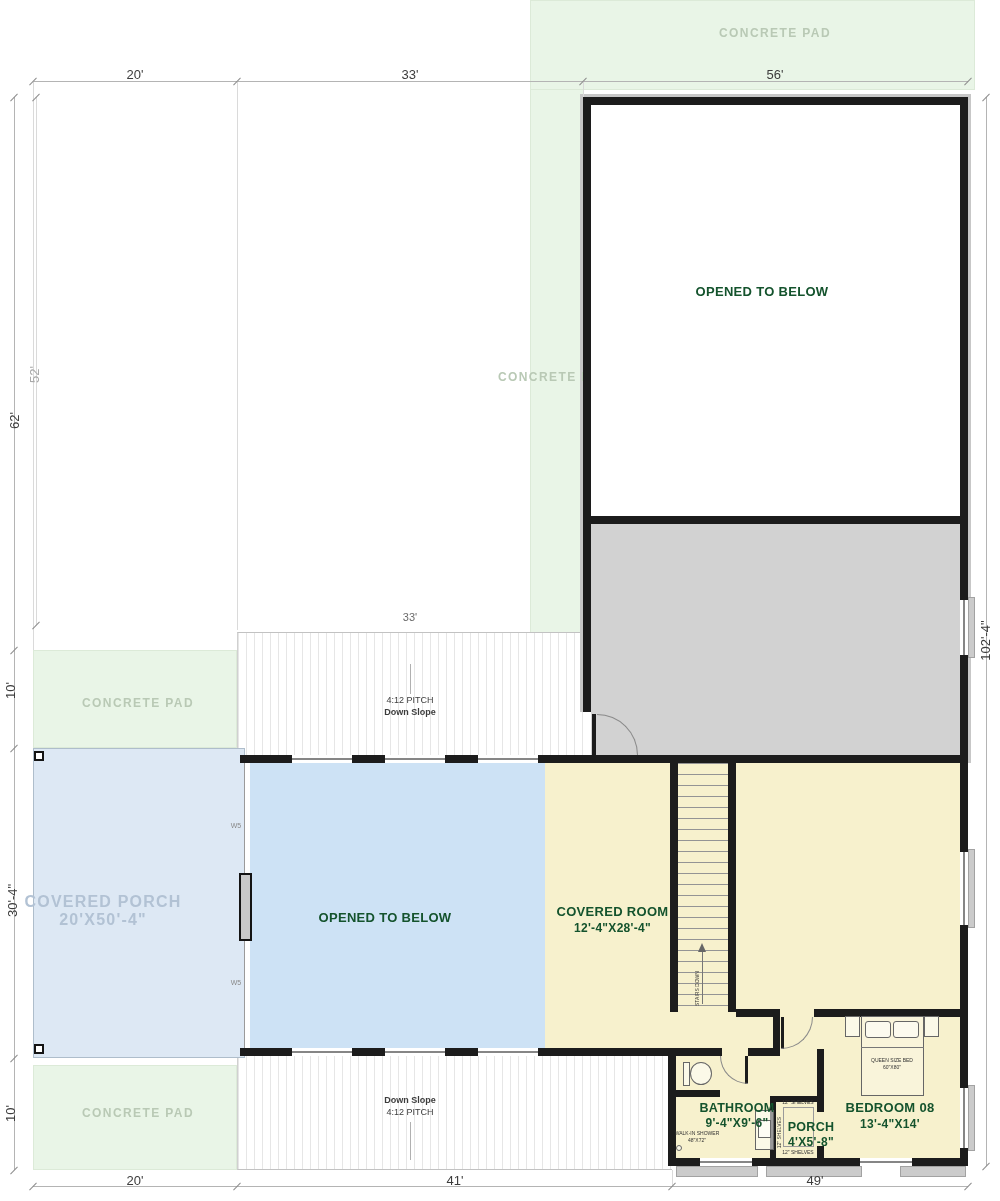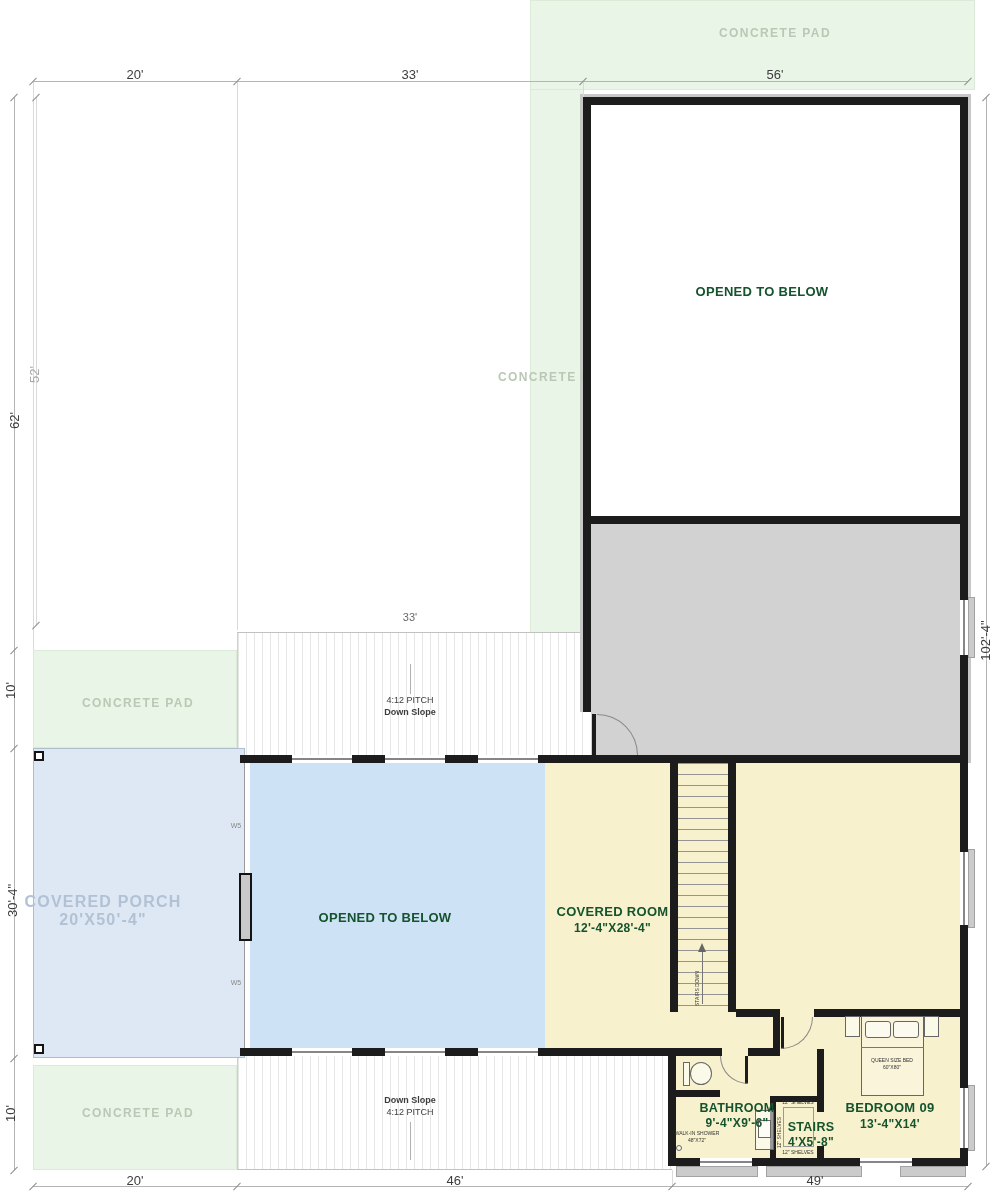--- a/index.html
+++ b/index.html
@@ -158,25 +158,25 @@
   </div>
   <div class="faintB" style="left:18px;top:893px;width:170px">
     <div>COVERED PORCH</div>
     <div>20'X50'-4"</div>
   </div>
   <div class="rlabel" style="left:677px;top:1100px;width:120px;font-size:12.5px">
     <div>BATHROOM</div>
     <span class="sz">9'-4"X9'-6"</span>
   </div>
   <div class="rlabel" style="left:779px;top:1119px;width:64px;font-size:12.5px">
-    <div>STAIRS</div>
+    <div>PORCH</div>
     <span class="sz">4'X5'-8"</span>
   </div>
   <div class="rlabel" style="left:820px;top:1100px;width:140px">
-    <div>BEDROOM 09</div>
+    <div>BEDROOM 08</div>
     <span class="sz">13'-4"X14'</span>
   </div>
 
   <div class="faintG" style="left:675px;top:26px;width:200px">CONCRETE PAD</div>
   <div class="area" style="left:498px;top:370px;width:85px;height:14px;overflow:hidden">
     <div class="faintG" style="position:static;width:110px">CONCRETE PAD</div>
   </div>
   <div class="faintG" style="left:38px;top:696px;width:200px">CONCRETE PAD</div>
   <div class="faintG" style="left:38px;top:1106px;width:200px">CONCRETE PAD</div>
 
@@ -233,16 +233,16 @@
   <div class="dim" style="left:355px;top:68px;width:110px">33'</div>
   <div class="dim" style="left:720px;top:68px;width:110px">56'</div>
   <div class="dim vdim" style="left:-14px;top:414px;width:56px">62'</div>
   <div class="dim vdim" style="left:6px;top:368px;width:56px;color:#a9a9a9">52'</div>
   <div class="dim vdim" style="left:-18px;top:684px;width:56px">10'</div>
   <div class="dim vdim" style="left:-18px;top:894px;width:60px">30'-4"</div>
   <div class="dim vdim" style="left:-18px;top:1107px;width:56px">10'</div>
   <div class="dim vdim" style="left:953px;top:634px;width:64px">102'-4"</div>
   <div class="dim" style="left:390px;top:612px;width:40px;font-size:11px;color:#6a6a6a">33'</div>
   <div class="dim" style="left:80px;top:1174px;width:110px">20'</div>
-  <div class="dim" style="left:390px;top:1174px;width:130px">46'</div>
+  <div class="dim" style="left:390px;top:1174px;width:130px">41'</div>
   <div class="dim" style="left:760px;top:1174px;width:110px">49'</div>
 
 </div>
 
 </body></html>

